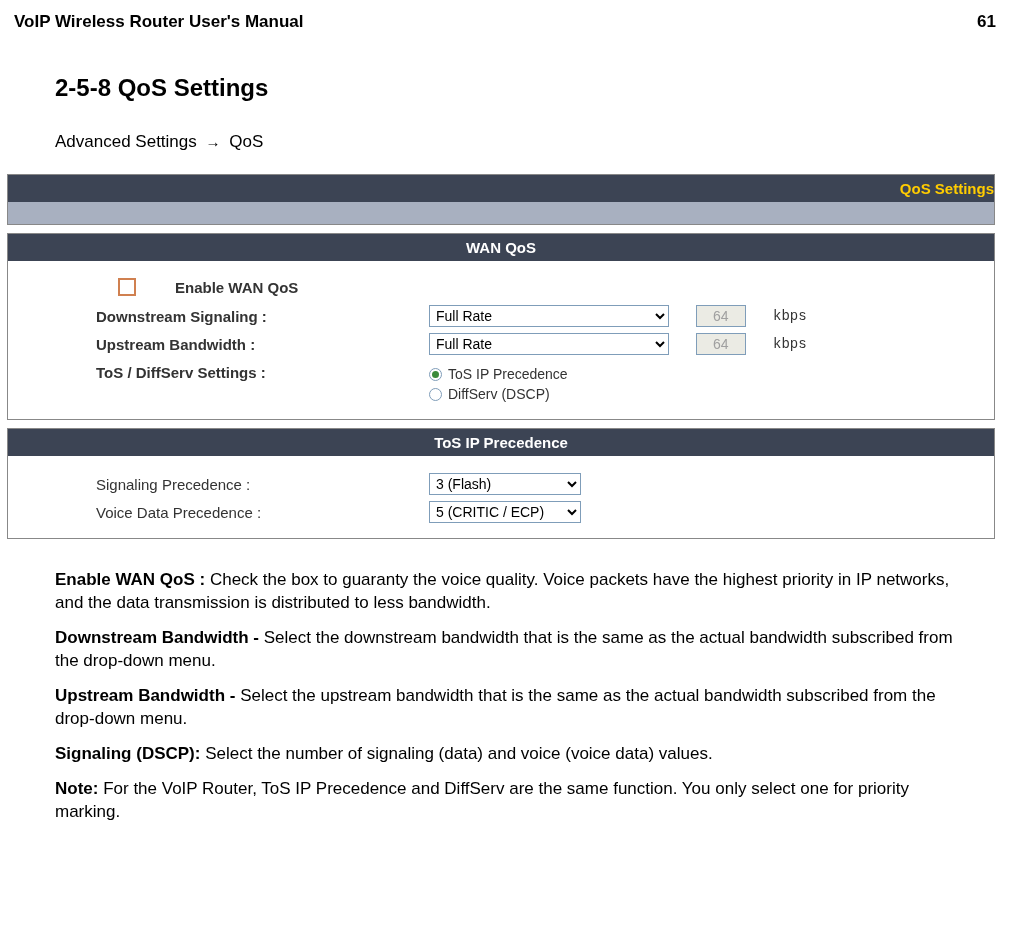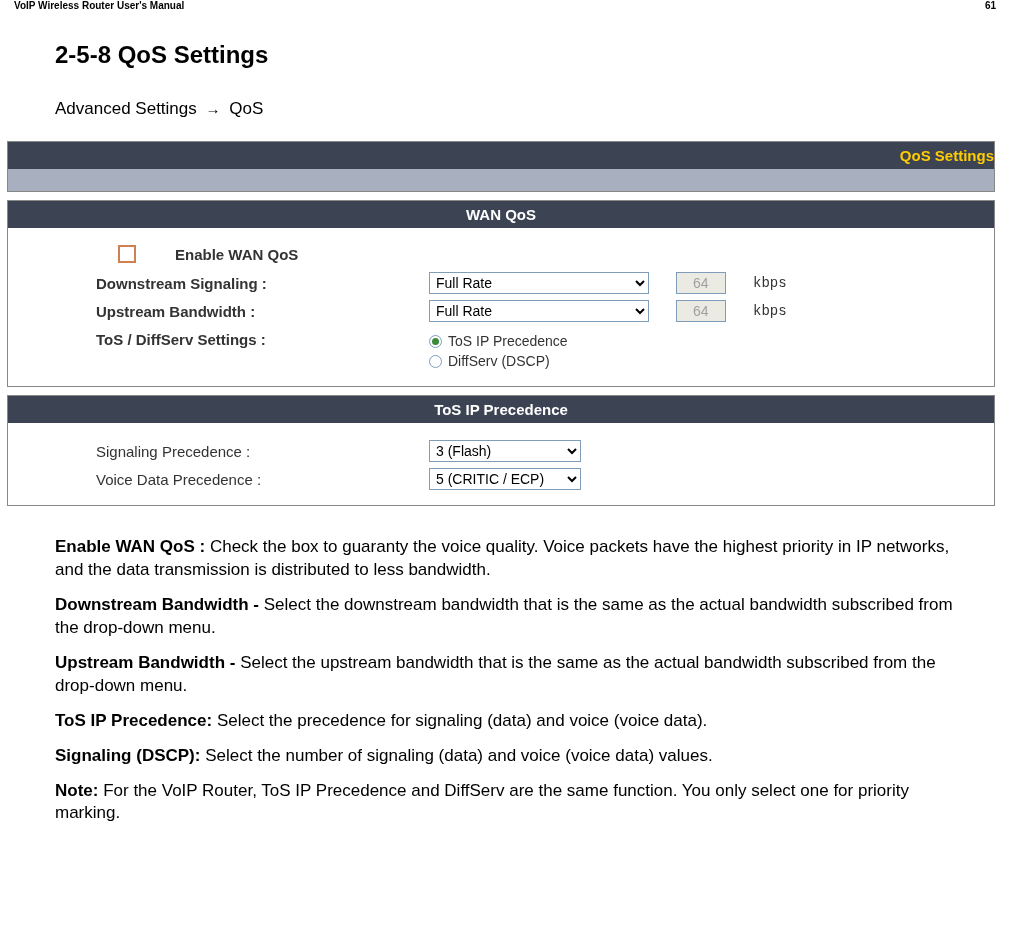--- a/index.html
+++ b/index.html
@@ -8,23 +8,23 @@
       box-sizing: border-box;
     }
     body {
       font-family: Arial, Helvetica, sans-serif;
       background: #fff;
       width: 1010px;
     }
     .header {
       display: flex;
       justify-content: space-between;
-      padding: 0 14px;
-      font-weight: bold;
-      font-size: 10px;
+      padding: 12px 14px;
+      font-weight: bold;
+      font-size: 17px;
     }
     .content {
       padding: 12px 50px 0 55px;
     }
     h2 {
       font-size: 24px;
       font-weight: bold;
       margin-top: 18px;
       margin-bottom: 30px;
     }
@@ -94,21 +94,21 @@
       color: #333;
     }
     select {
       font-size: 14px;
       padding: 1px 2px;
       border: 1px solid #7f9db9;
       background: #fff;
       height: 22px;
     }
     .select-wide {
-      width: 220px;
+      width: 240px;
     }
     .select-med {
       width: 152px;
     }
     input[type="text"] {
       width: 50px;
       height: 22px;
       border: 1px solid #7f9db9;
       background: #ebebe4;
       color: #a0a0a0;
@@ -254,22 +254,19 @@
     <p class="desc-para">
       <b>Enable WAN QoS : </b><span>Check the box to guaranty the voice quality. Voice packets have the highest priority in IP networks, and the data transmission is distributed to less bandwidth.</span>
     </p>
     <p class="desc-para">
       <b>Downstream Bandwidth - </b><span>Select the downstream bandwidth that is the same as the actual bandwidth subscribed from the drop-down menu.</span>
     </p>
     <p class="desc-para">
       <b>Upstream Bandwidth - </b><span>Select the upstream bandwidth that is the same as the actual bandwidth subscribed from the drop-down menu.</span>
     </p>
     <p class="desc-para">
-      <b>ToS IP Precedence: </b><span>Select the precedence for signaling (data) and voice (voice data).</span>
-    </p>
-    <p class="desc-para">
       <b>Signaling (DSCP): </b><span>Select the number of signaling (data) and voice (voice data) values.</span>
     </p>
     <p class="desc-para">
       <b>Note: </b><span>For the VoIP Router, ToS IP Precedence and DiffServ are the same function. You only select one for priority marking.</span>
     </p>
   </div>
 </div>
 
 </body></html>

